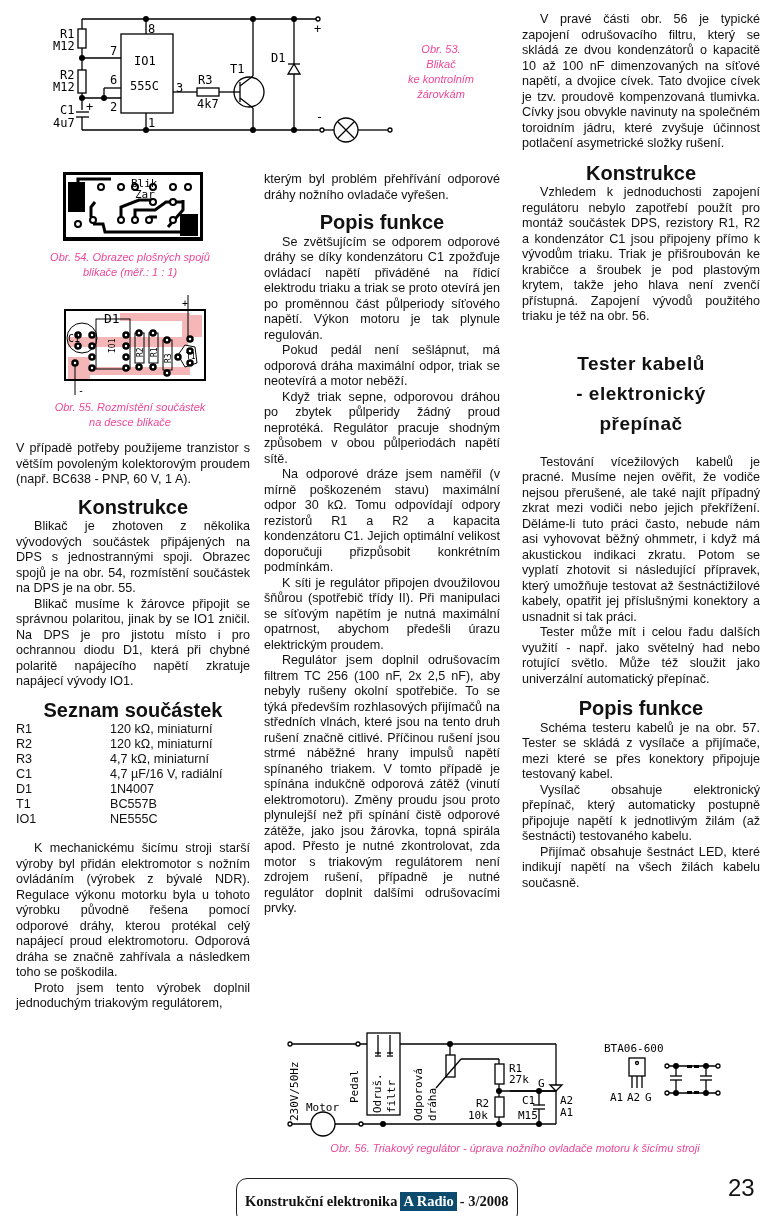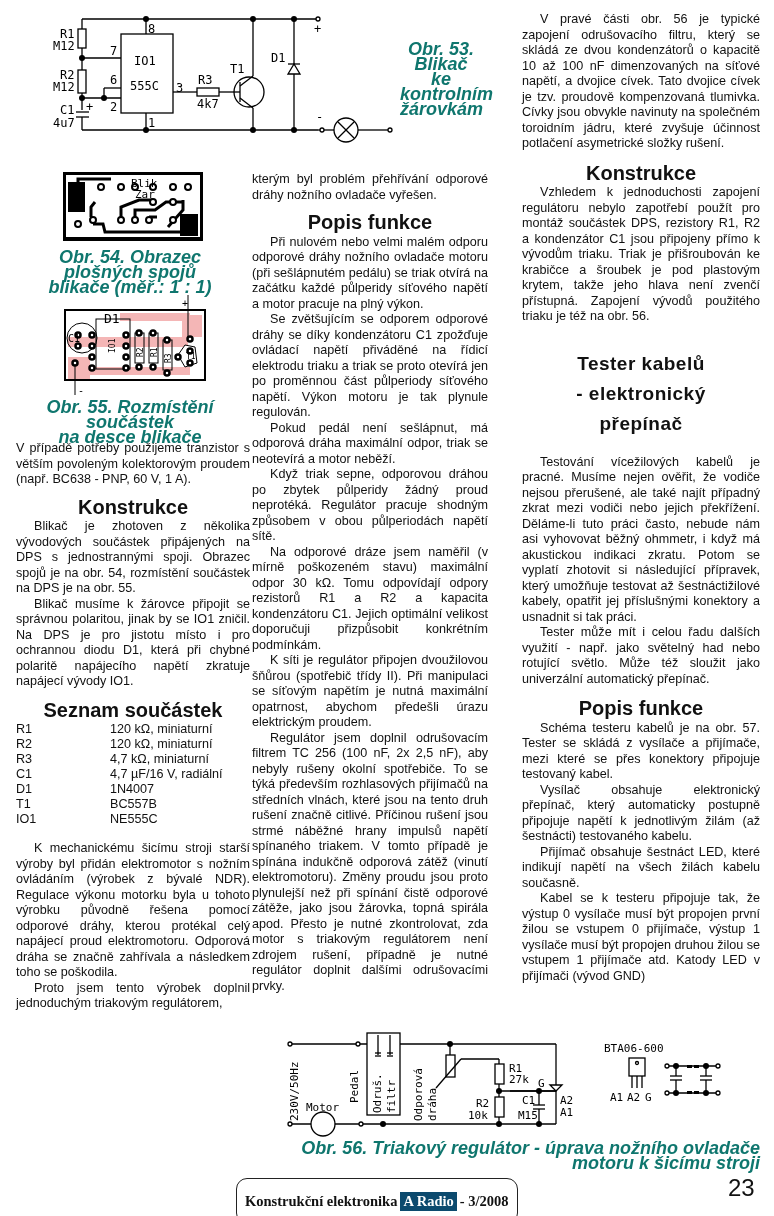--- a/index.html
+++ b/index.html
@@ -4,21 +4,21 @@
 <style>
   html, body { margin:0; padding:0; background:#fff; }
   body { width:774px; height:1216px; position:relative; overflow:hidden;
          font-family:"Liberation Sans", sans-serif; color:#111; }
   .abs { position:absolute; }
   .col { position:absolute; font-size:12.6px; line-height:15.5px; text-align:justify; }
   .col p { margin:0; text-indent:18px; }
   .col p.noind { text-indent:0; }
   .h3 { font-weight:bold; font-size:20px; text-align:center; margin:12px 0 4px 0; }
   .h1 { font-weight:bold; font-size:19px; line-height:30px; text-align:center; letter-spacing:0.5px; }
-  .caption { font-style:italic; font-size:18px; line-height:15px; text-align:center; color:#0f766e;font-weight:bold; }
+  .caption { font-style:italic; font-size:11px; line-height:15px; text-align:center; color:#ec4899; }
   table.parts { border-collapse:collapse; font-size:12.6px; line-height:15px; }
   table.parts td { padding:0; }
   table.parts td.ref { width:94px; }
   svg text { font-family:"DejaVu Sans Mono", monospace; }
   .footer-pill { position:absolute; left:236px; top:1178px; height:22px; border:1.3px solid #222;
                  border-radius:11px; display:flex; align-items:center; padding:11px 8px;
                  font-family:"Liberation Serif", serif; font-weight:bold; font-size:14.5px; }
   .footer-pill .inv { background:#0c4a6e; color:#fff; padding:1px 3px; margin:0 3px; }
   .pagenum { position:absolute; left:728px; top:1174px; font-size:24px; }
 </style>
@@ -251,24 +251,23 @@
           <td class="ref">IO1</td>
           <td>NE555C</td>
         </tr>
   </tbody>
     </table>
   <div style="height:14px"></div>
   <p>K mechanickému šicímu stroji starší výroby byl přidán elektromotor s nožním ovládáním (výrobek z bývalé NDR). Regulace výkonu motorku byla u tohoto výrobku původně řešena pomocí odporové dráhy, kterou protékal celý napájecí proud elektromotoru. Odporová dráha se značně zahřívala a následkem toho se poškodila.</p>
   <p>Proto jsem tento výrobek doplnil jednoduchým triakovým regulátorem,</p>
 </div>
 
-<div class="col" style="left:252px;top:172px;width:236px;">
+<div class="col" style="left:264px;top:172px;width:236px;">
   <p class="noind">kterým byl problém přehřívání odporové dráhy nožního ovladače vyřešen.</p>
   <div class="h3">Popis funkce</div>
-  <p>Při nulovém nebo velmi malém odporu odporové dráhy nožního ovladače motoru (při sešlápnutém pedálu) se triak otvírá na začátku každé půlperidy síťového napětí a motor pracuje na plný výkon.</p>
   <p>Se zvětšujícím se odporem odporové dráhy se díky kondenzátoru C1 zpožďuje ovládací napětí přiváděné na řídicí elektrodu triaku a triak se proto otevírá jen po proměnnou část půlperiody síťového napětí. Výkon motoru je tak plynule regulován.</p>
   <p>Pokud pedál není sešlápnut, má odporová dráha maximální odpor, triak se neotevírá a motor neběží.</p>
   <p>Když triak sepne, odporovou dráhou po zbytek půlperidy žádný proud neprotéká. Regulátor pracuje shodným způsobem v obou půlperiodách napětí sítě.</p>
   <p>Na odporové dráze jsem naměřil (v mírně poškozeném stavu) maximální odpor 30 kΩ. Tomu odpovídají odpory rezistorů R1 a R2 a kapacita kondenzátoru C1. Jejich optimální velikost doporučuji přizpůsobit konkrétním podmínkám.</p>
   <p>K síti je regulátor připojen dvoužilovou šňůrou (spotřebič třídy II). Při manipulaci se síťovým napětím je nutná maximální opatrnost, abychom předešli úrazu elektrickým proudem.</p>
   <p>Regulátor jsem doplnil odrušovacím filtrem TC 256 (100 nF, 2x 2,5 nF), aby nebyly rušeny okolní spotřebiče. To se týká především rozhlasových přijímačů na středních vlnách, které jsou na tento druh rušení značně citlivé. Příčinou rušení jsou strmé náběžné hrany impulsů napětí spínaného triakem. V tomto případě je spínána indukčně odporová zátěž (vinutí elektromotoru). Změny proudu jsou proto plynulejší než při spínání čistě odporové zátěže, jako jsou žárovka, topná spirála apod. Přesto je nutné zkontrolovat, zda motor s triakovým regulátorem není zdrojem rušení, případně je nutné regulátor doplnit dalšími odrušovacími prvky.</p>
 </div>
 
 <div class="col" style="left:522px;top:12px;width:238px;">
   <p>V pravé části obr. 56 je typické zapojení odrušovacího filtru, který se skládá ze dvou kondenzátorů o kapacitě 10 až 100 nF dimenzovaných na síťové napětí, a dvojice cívek. Tato dvojice cívek je tzv. proudově kompenzovaná tlumivka. Cívky jsou obvykle navinuty na společném toroidním jádru, které zvyšuje účinnost potlačení asymetrické složky rušení.</p>
@@ -279,21 +278,20 @@
     <div class="h1">- elektronický</div>
     <div class="h1">přepínač</div>
   </div>
   <div style="height:16px"></div>
   <p>Testování vícežilových kabelů je pracné. Musíme nejen ověřit, že vodiče nejsou přerušené, ale také najít případný zkrat mezi vodiči nebo jejich překřížení. Děláme-li tuto práci často, nebude nám asi vyhovovat běžný ohmmetr, i když má akustickou indikaci zkratu. Potom se vyplatí zhotovit si následující přípravek, který umožňuje testovat až šestnáctižilové kabely, opatřit jej příslušnými konektory a usnadnit si tak práci.</p>
   <p>Tester může mít i celou řadu dalších využití - např. jako světelný had nebo rotující světlo. Může též sloužit jako univerzální automatický přepínač.</p>
   <div class="h3" style="margin-top:14px">Popis funkce</div>
   <p>Schéma testeru kabelů je na obr. 57. Tester se skládá z vysílače a přijímače, mezi které se přes konektory připojuje testovaný kabel.</p>
   <p>Vysílač obsahuje elektronický přepínač, který automaticky postupně připojuje napětí k jednotlivým žilám (až šestnácti) testovaného kabelu.</p>
   <p>Přijímač obsahuje šestnáct LED, které indikují napětí na všech žilách kabelu současně.</p>
-  <p>Kabel se k testeru připojuje tak, že výstup 0 vysílače musí být propojen první žilou se vstupem 0 přijímače, výstup 1 vysílače musí být propojen druhou žilou se vstupem 1 přijímače atd. Katody LED v přijímači (vývod GND)</p>
 </div>
 
 <svg class="abs" width="520" height="120" style="left:254px;top:1025px;" stroke="#000" fill="none" stroke-width="1.3">
 
   <line x1="36" y1="19" x2="302" y2="19"></line>
   <line x1="36" y1="99" x2="302" y2="99"></line>
   <line x1="302" y1="19" x2="302" y2="99"></line>
   <circle cx="36" cy="19" r="2" fill="#fff"></circle>
     <circle cx="36" cy="99" r="2" fill="#fff"></circle>
   <circle cx="104" cy="19" r="2" fill="#fff"></circle>
@@ -381,20 +379,20 @@
     <text x="264" y="94">M15</text>
     <text x="284" y="62">G</text>
     <text x="306" y="79">A2</text>
     <text x="306" y="91">A1</text>
     <text x="350" y="27">BTA06-600</text>
     <text x="356" y="76">A1</text>
     <text x="373" y="76">A2</text>
     <text x="391" y="76">G</text>
   </g>
 </svg>
-<div class="caption abs" style="left:270px;top:1141px;width:490px;text-align:right;">Obr. 56. Triakový regulátor - úprava nožního ovladače motoru k šicímu stroji</div>
+<div class="caption abs" style="left:270px;top:1141px;width:490px;">Obr. 56. Triakový regulátor - úprava nožního ovladače motoru k šicímu stroji</div>
 
 <div class="footer-pill">
   <span>Konstrukční elektronika</span>
   <span class="inv">A Radio</span>
   <span>- 3/2008</span>
 </div>
 <div class="pagenum">23</div>
 
 </body></html>

